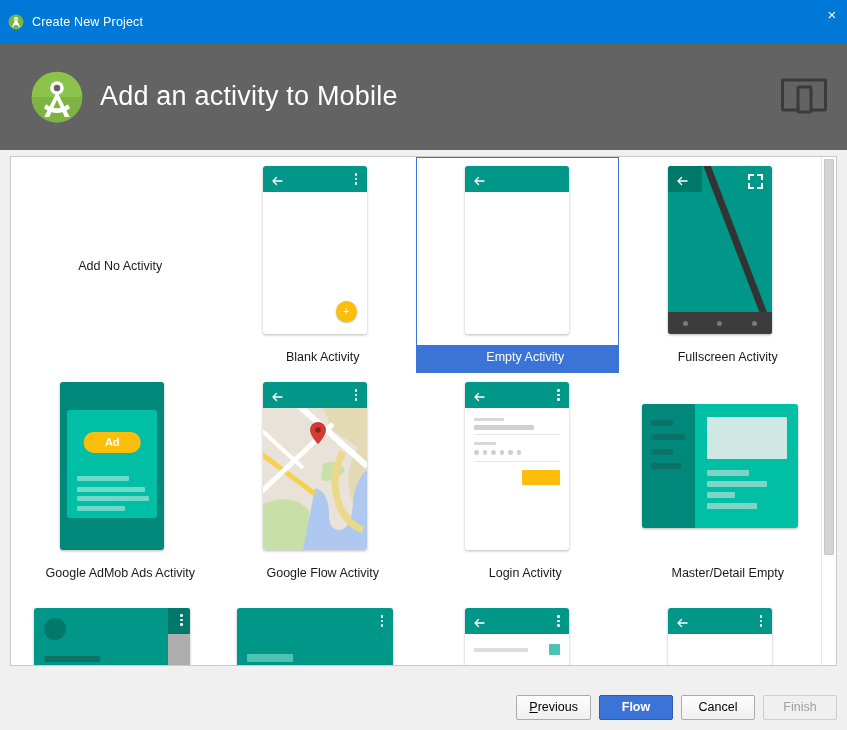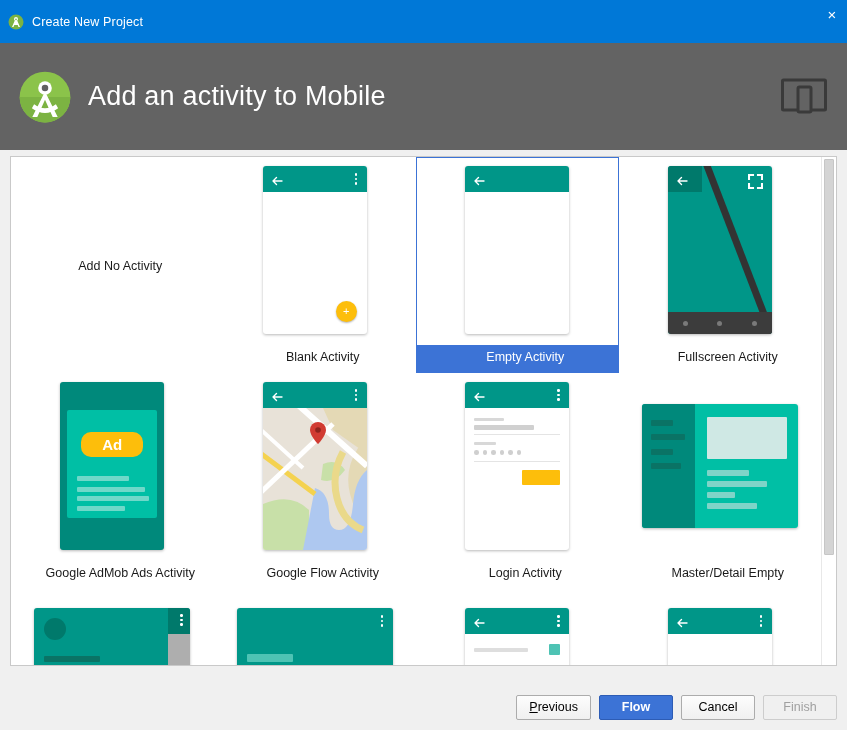--- a/index.html
+++ b/index.html
@@ -64,21 +64,21 @@
   }
 
   
   .header {
     height: 107px;
     background: #636363;
     display: flex;
     align-items: center;
     flex: 0 0 auto;
     position: relative;
-    padding-left: 16px;
+    padding-left: 28px;
     box-sizing: border-box;
   }
   .header-logo {
     width: 58px;
     height: 58px;
     flex: 0 0 auto;
   }
   .header-title {
     color: #ffffff;
     font-size: 27px;
@@ -249,21 +249,21 @@
   }
   .fs-nav { position:absolute; left:0; right:0; bottom:0; height:22px; background:#3c3c3c; display:flex; align-items:center; justify-content:space-around; }
   .fs-nav span { width:5px; height:5px; border-radius:50%; background:#7a7a7a; }
   .fs-expand { position:absolute; right:9px; top:8px; width:15px; height:15px; }
 
   
   .admob-frame { position:absolute; inset:0; background:#00897b; border-radius:3px; box-shadow:0 1px 3px rgba(0,0,0,.28); }
   .admob-inner { position:absolute; left:7px; right:7px; top:28px; bottom:32px; background:#00bfa5; border-radius:2px; }
   .admob-badge {
     position:absolute; left:50%; transform:translateX(-50%); top:22px;
-    background:#fdbe0b; color:#ffffff; font-size:15px; font-weight:700;
+    background:#fdbe0b; color:#ffffff; font-size:11px; font-weight:700;
     padding:5px 21px; border-radius:10px; line-height:1;
   }
   .admob-line { position:absolute; left:10px; height:5px; background:#6fd8c9; border-radius:1px; }
 
   
   .map-body { position:absolute; left:0; top:26px; right:0; bottom:0; background:#e8e2d8; overflow:hidden; }
   .map-pin { position:absolute; left:47px; top:40px; width:16px; height:22px; }
 
   
   .lg-line { position:absolute; background:#d8d8d8; border-radius:1px; }

